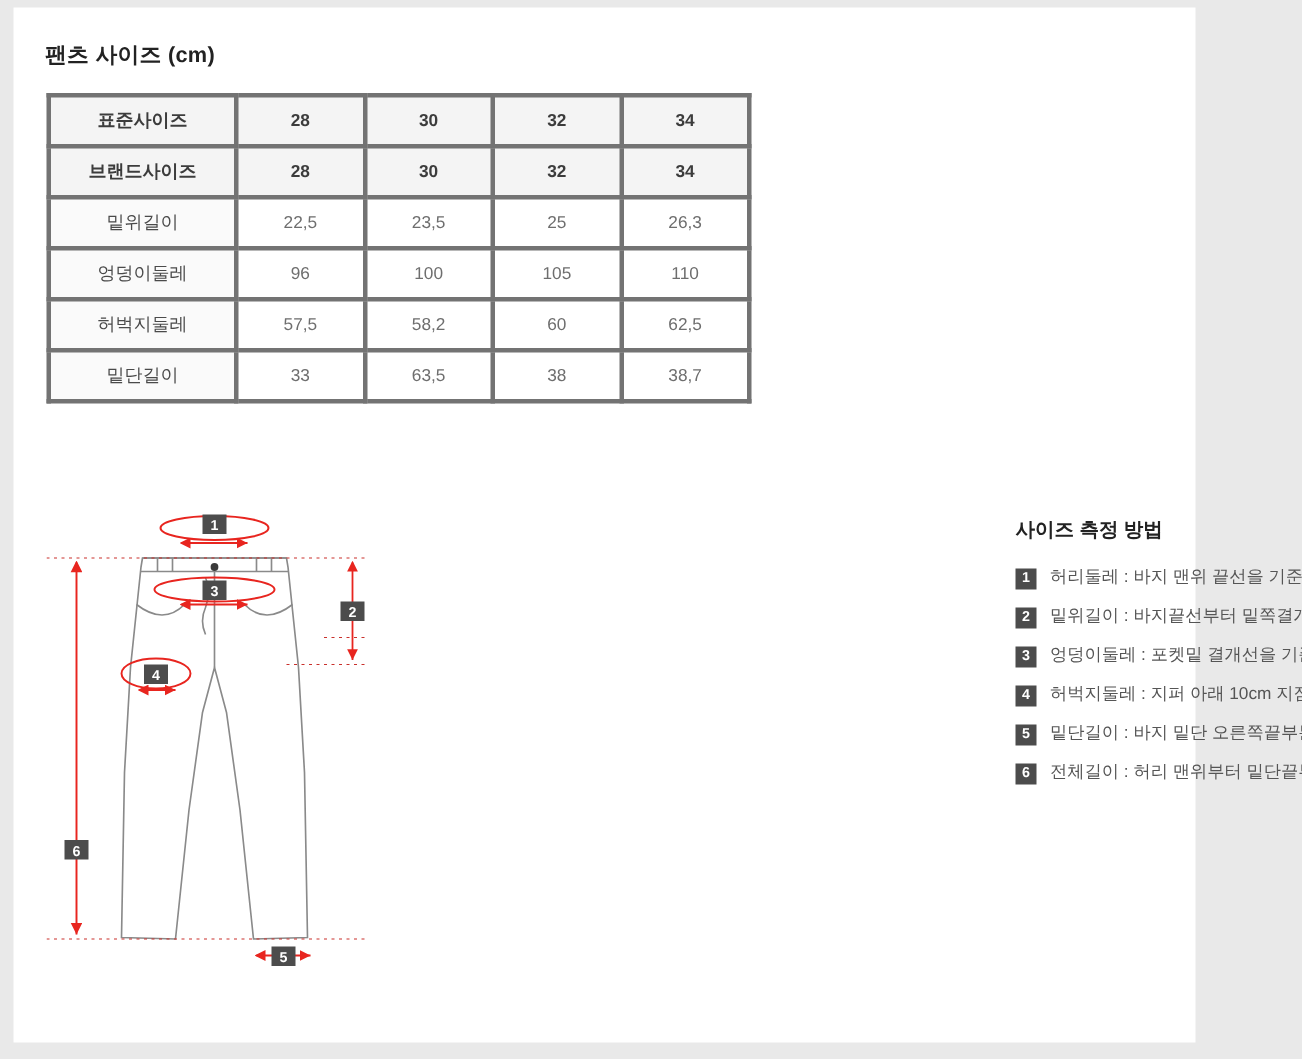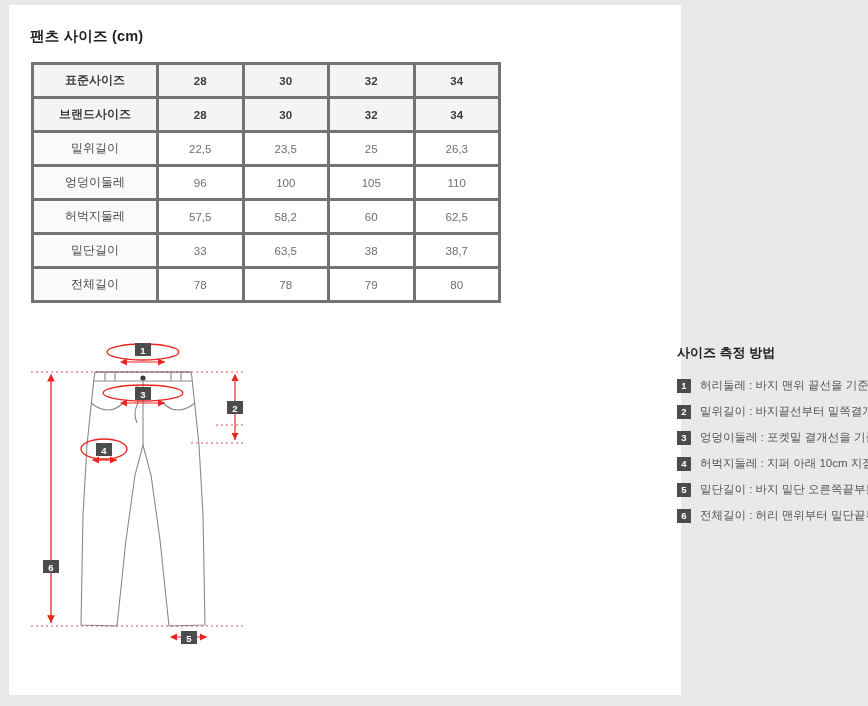--- a/index.html
+++ b/index.html
@@ -11,21 +11,21 @@
     height: 706px;
     background: #e9e9e9;
     font-family: "Liberation Sans", "DejaVu Sans", sans-serif;
     color: #333;
     overflow: hidden;
   }
   .page {
     position: absolute;
     left: 9px;
     top: 5px;
-    width: 672px;
+    width: 788px;
     height: 690px;
     background: #ffffff;
     box-sizing: border-box;
   }
   .title {
     position: absolute;
     left: 21px;
     top: 22px;
     font-size: 14.5px;
     font-weight: bold;
@@ -158,27 +158,20 @@
         <td>58,2</td>
         <td>60</td>
         <td>62,5</td>
       </tr>
       <tr>
         <td class="rowhead">밑단길이</td>
         <td>33</td>
         <td>63,5</td>
         <td>38</td>
         <td>38,7</td>
-      </tr>
-      <tr>
-        <td class="rowhead">전체길이</td>
-        <td>78</td>
-        <td>78</td>
-        <td>79</td>
-        <td>80</td>
       </tr>
     </tbody>
   </table>
 
   <div class="diagram">
     <svg width="420" height="340" viewBox="0 0 420 340" xmlns="http://www.w3.org/2000/svg">
       <defs>
         <marker id="arrR" markerWidth="7" markerHeight="7" refX="6" refY="3" orient="auto">
           <path d="M0,0 L6,3 L0,6 z" fill="#e8251f"></path>
         </marker>

